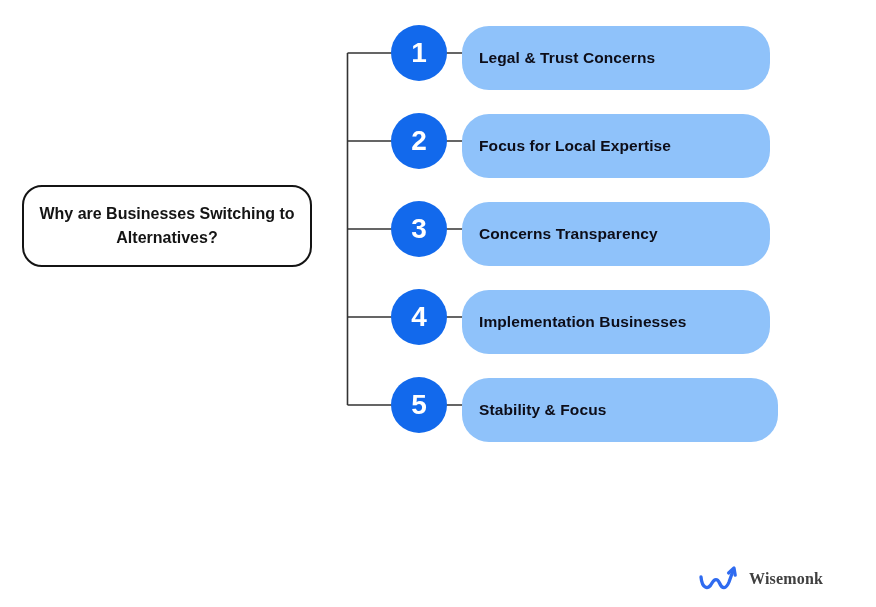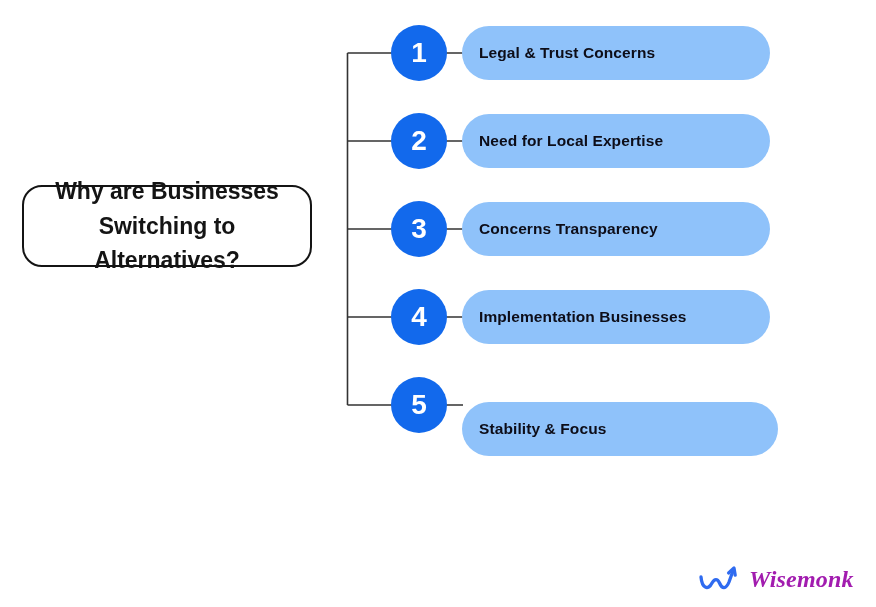--- a/index.html
+++ b/index.html
@@ -28,55 +28,54 @@
     position:absolute;left:22px;top:185px;width:290px;height:82px;
     background:var(--background);
     border:2px solid var(--border-dark);
     border-radius:20px;
     display:flex;align-items:center;justify-content:center;
     text-align:center;
     z-index:2;
   }
   .title-box .title-text{
     width:262px;
-    font-size:23px;font-weight:700;color:var(--border-dark);
+    font-size:16px;font-weight:700;color:var(--border-dark);
     line-height:1.52;
   }
   .row{position:absolute;left:0;width:876px;height:0;}
   .row-1{top:53px;} .row-2{top:141px;} .row-3{top:229px;} .row-4{top:317px;} .row-5{top:405px;}
   .num-circle{
     position:absolute;left:391px;top:-28px;width:56px;height:56px;
     background:var(--circle-blue);border-radius:50%;
     display:flex;align-items:center;justify-content:center;
     color:#ffffff;font-size:28px;font-weight:700;
     z-index:2;
   }
   .pill{
-    position:absolute;left:462px;top:-27px;width:308px;height:54px;
+    position:absolute;left:462px;top:-27px;width:308px;height:64px;
     background:var(--pill-blue);border-radius:27px;
     display:flex;align-items:center;
     padding-left:17px;
     z-index:2;
     text-align:center;
   }
-  .row-5 .pill{width:316px;margin-top:24px;}
+  .row-5 .pill{width:316px;}
   .pill-label{
     font-size:15.5px;font-weight:700;color:var(--text-dark);
     letter-spacing:.1px;
   }
   .brand{
     position:absolute;left:698px;top:558px;width:170px;height:42px;
     display:flex;align-items:center;gap:9px;
   }
   .brand .logo-mark{width:42px;height:38px;display:block;}
   .brand .brand-name{
     font-family:"Liberation Serif", serif;
-    font-size:24px;font-weight:700;color:#a21caf;
+    font-size:16px;font-weight:700;color:#404040;
     letter-spacing:.2px;
-    font-style:italic;
   }
 </style>
 </head>
 <body>
 
 <svg class="connector-layer" width="876" height="607" viewBox="0 0 876 607" xmlns="http://www.w3.org/2000/svg">
   <g stroke="#333333" stroke-width="1.6" fill="none">
     <path d="M347.5,53 V405"></path>
     <path d="M347.5,53 H393 M446,53 H463"></path>
     <path d="M347.5,141 H393 M446,141 H463"></path>
@@ -92,21 +91,21 @@
 
 <div class="row row-1">
   <div class="num-circle">1</div>
   <div class="pill">
     <span class="pill-label">Legal &amp; Trust Concerns</span>
   </div>
 </div>
 <div class="row row-2">
   <div class="num-circle">2</div>
   <div class="pill">
-    <span class="pill-label">Need for Local Expertise</span>
+    <span class="pill-label">Focus for Local Expertise</span>
   </div>
 </div>
 <div class="row row-3">
   <div class="num-circle">3</div>
   <div class="pill">
     <span class="pill-label">Concerns Transparency</span>
   </div>
 </div>
 <div class="row row-4">
   <div class="num-circle">4</div>

